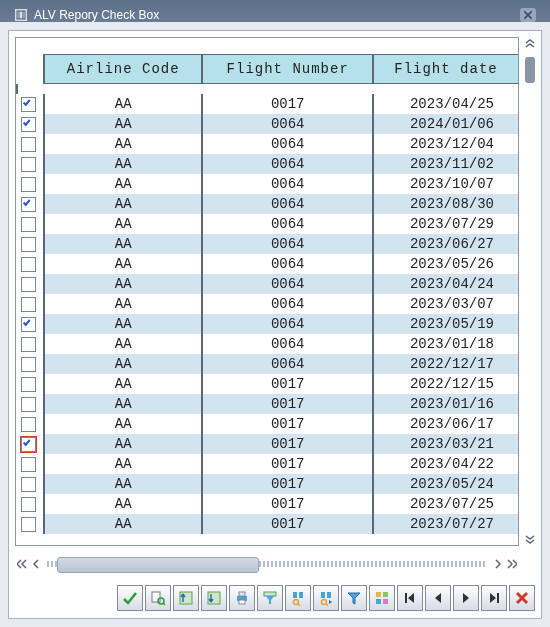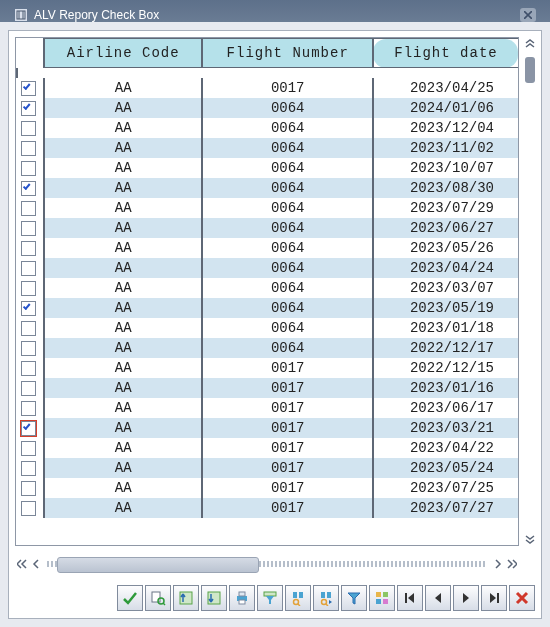--- a/index.html
+++ b/index.html
@@ -56,34 +56,35 @@
 .vscroll .arrow { width:14px;height:14px;display:flex;align-items:center;justify-content:center;color:#5a6577; }
 .vscroll .track { flex:1; width:6px; margin:3px 0; }
 .vscroll .thumb { width:10px; height:26px; border-radius:3px; background:#8a94a5; margin-top:6px; }
 
 table.alv {
   border-collapse: collapse;
   width: 100%;
   font-family: "Courier New", monospace;
   font-size: 14px;
   color:#222;
+  margin-top:16px;
 }
 table.alv thead th {
   background: #b5e1ea;
   border-left:2px solid #5e6775;
   border-right:2px solid #5e6775;
   border-top:1px solid #5e6775;
   border-bottom:1px solid #5e6775;
   padding: 6px 4px;
   letter-spacing: 1px;
   font-weight: normal;
 }
 table.alv thead th.checkcol { background:#fff; border:none; width:22px; padding:0; }
 table.alv thead th:nth-child(2){ border-left:2px solid #5e6775; }
-table.alv thead th:last-child { border-right:none;border-radius:13px; }
+table.alv thead th:last-child { border-right:none; }
 table.alv tbody tr.hdr-spacer td { height:10px; padding:0; }
 table.alv tbody td {
   padding: 1px 4px;
   height: 18px;
   text-align:center;
   border-left:2px solid #5e6775;
 }
 table.alv tbody td.chk {
   width:22px; border-left:none; text-align:left; padding-left:4px; padding-right:0;
 }

